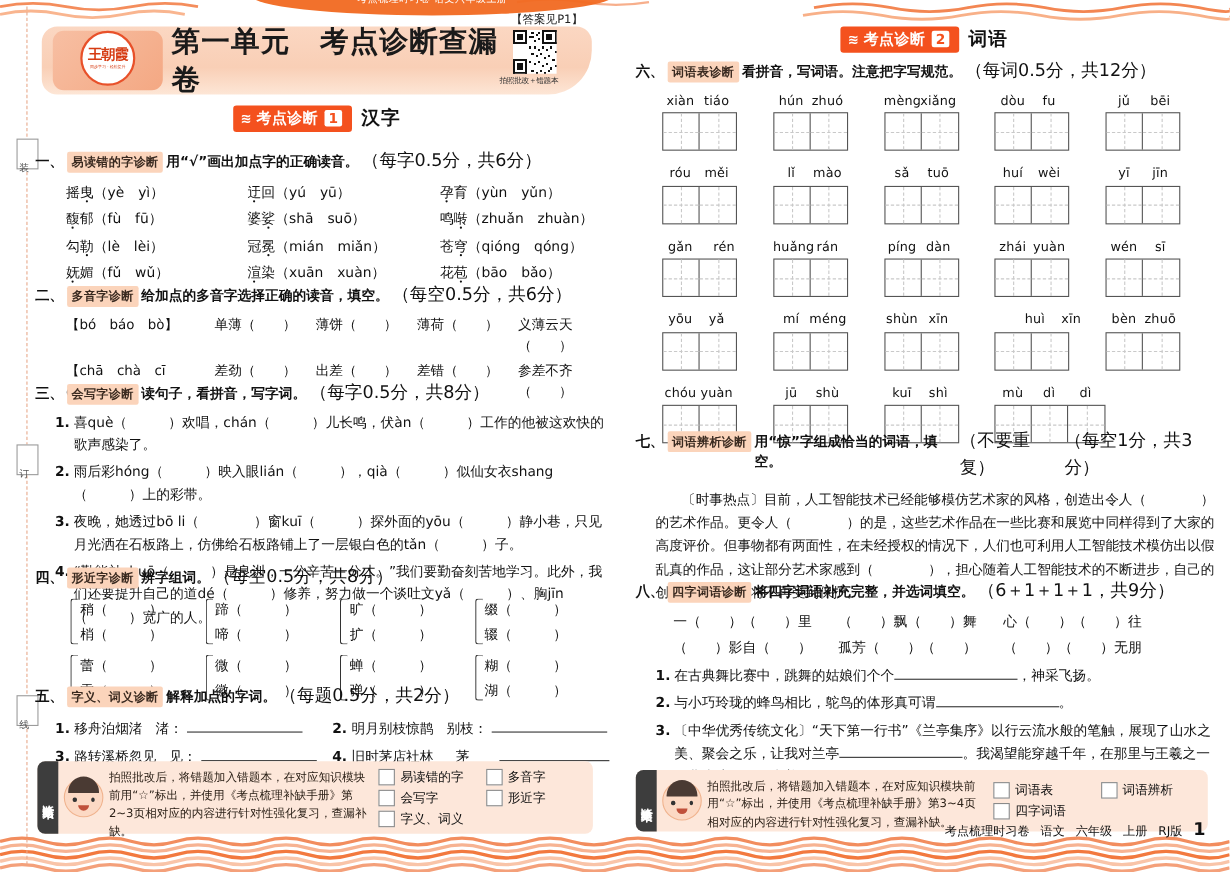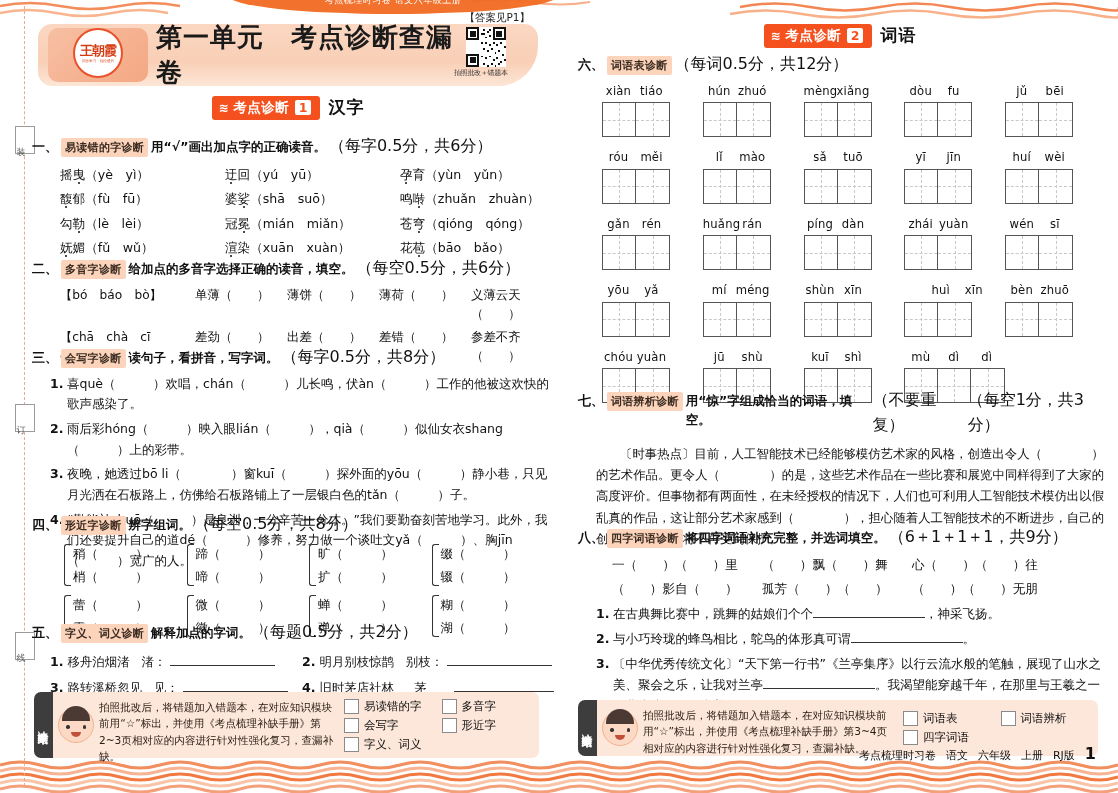--- a/index.html
+++ b/index.html
@@ -510,20 +510,21 @@
         <span>考点诊断</span>
         <span class="mod-num">2</span>
       </div>
       <div class="mod-title">词语</div>
     </div>
 
     <div class="q" style="position:absolute;left:18px;top:52px;width:528px;">
       <div class="q-head">
         <span class="q-idx">六、</span>
         <span class="tag">词语表诊断</span>
+        <span class="q-prompt">看拼音，写词语。注意把字写规范。</span>
         <span class="q-score">（每词0.5分，共12分）</span>
       </div>
       <div class="pygrid" id="q6grid">
           <div class="pyblock">
             <div class="pyline">
               <span style="width: 33px;">xiàn</span>
               <span style="width: 33px;">tiáo</span>
             </div>
             <div class="tzg">
               <div class="cell"></div>
@@ -595,42 +596,42 @@
               <span style="width: 33px;">sǎ</span>
               <span style="width: 33px;">tuō</span>
             </div>
             <div class="tzg">
               <div class="cell"></div>
               <div class="cell"></div>
             </div>
           </div>
           <div class="pyblock">
             <div class="pyline">
+              <span style="width: 33px;">huí</span>
+              <span style="width: 33px;">wèi</span>
+            </div>
+            <div class="tzg">
+              <div class="cell"></div>
+              <div class="cell"></div>
+            </div>
+          </div>
+          <div class="pyblock">
+            <div class="pyline">
               <span style="width: 33px;">yī</span>
               <span style="width: 33px;">jīn</span>
             </div>
             <div class="tzg">
               <div class="cell"></div>
               <div class="cell"></div>
             </div>
           </div>
           <div class="pyblock">
             <div class="pyline">
-              <span style="width: 33px;">huí</span>
-              <span style="width: 33px;">wèi</span>
-            </div>
-            <div class="tzg">
-              <div class="cell"></div>
-              <div class="cell"></div>
-            </div>
-          </div>
-          <div class="pyblock">
-            <div class="pyline">
               <span style="width: 33px;">gǎn</span>
-              <span style="width: 33px;">rén</span>
+              <span style="width: 33px; text-align: right;">rén</span>
             </div>
             <div class="tzg">
               <div class="cell"></div>
               <div class="cell"></div>
             </div>
           </div>
           <div class="pyblock">
             <div class="pyline">
               <span style="width: 33px;">huǎng</span>
               <span style="width: 33px;">rán</span>

